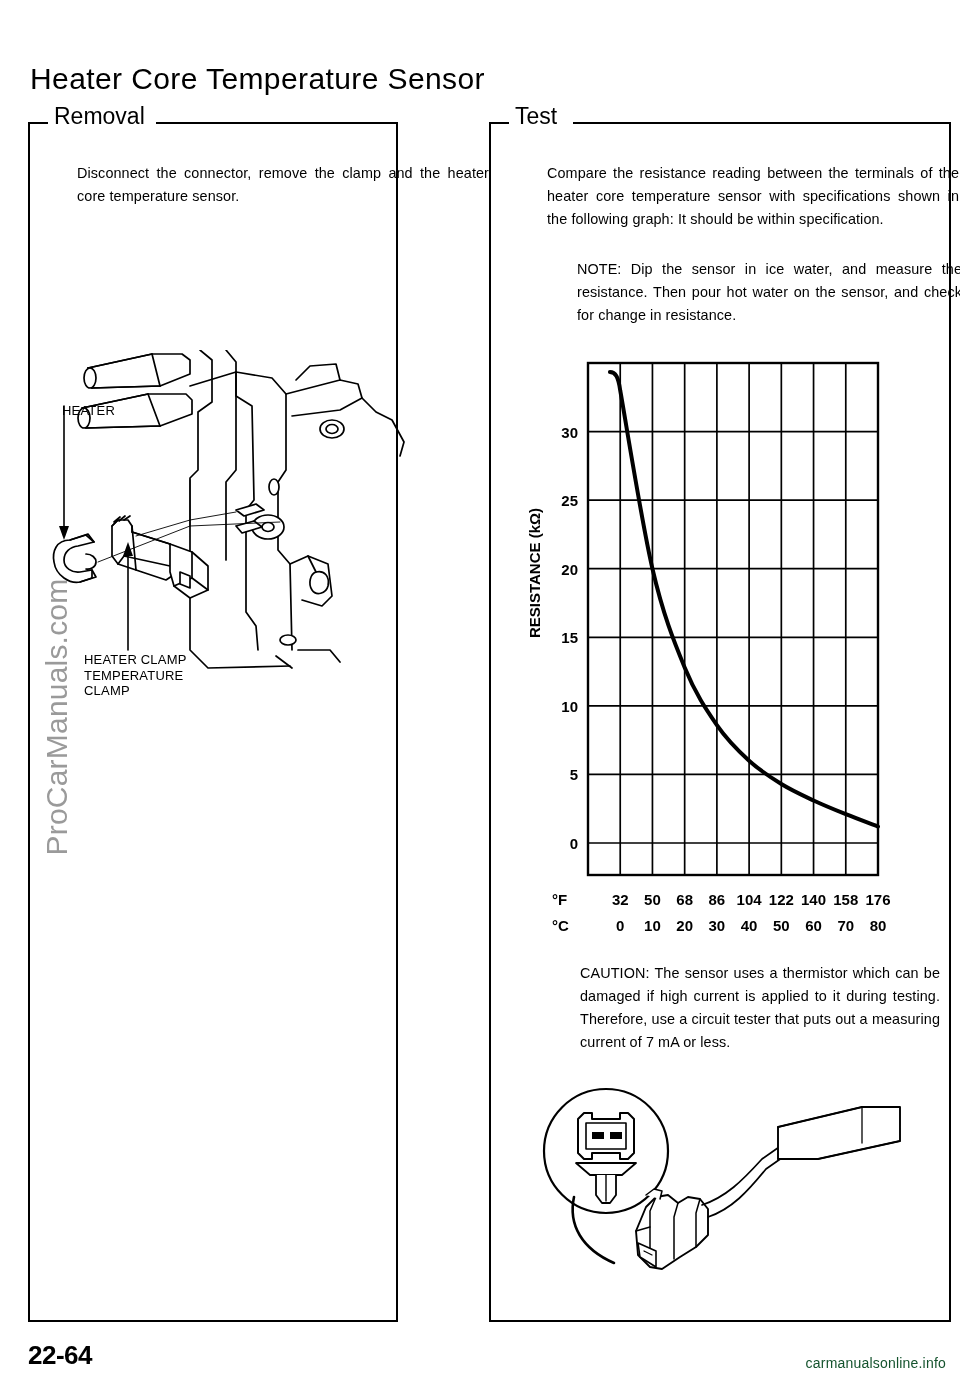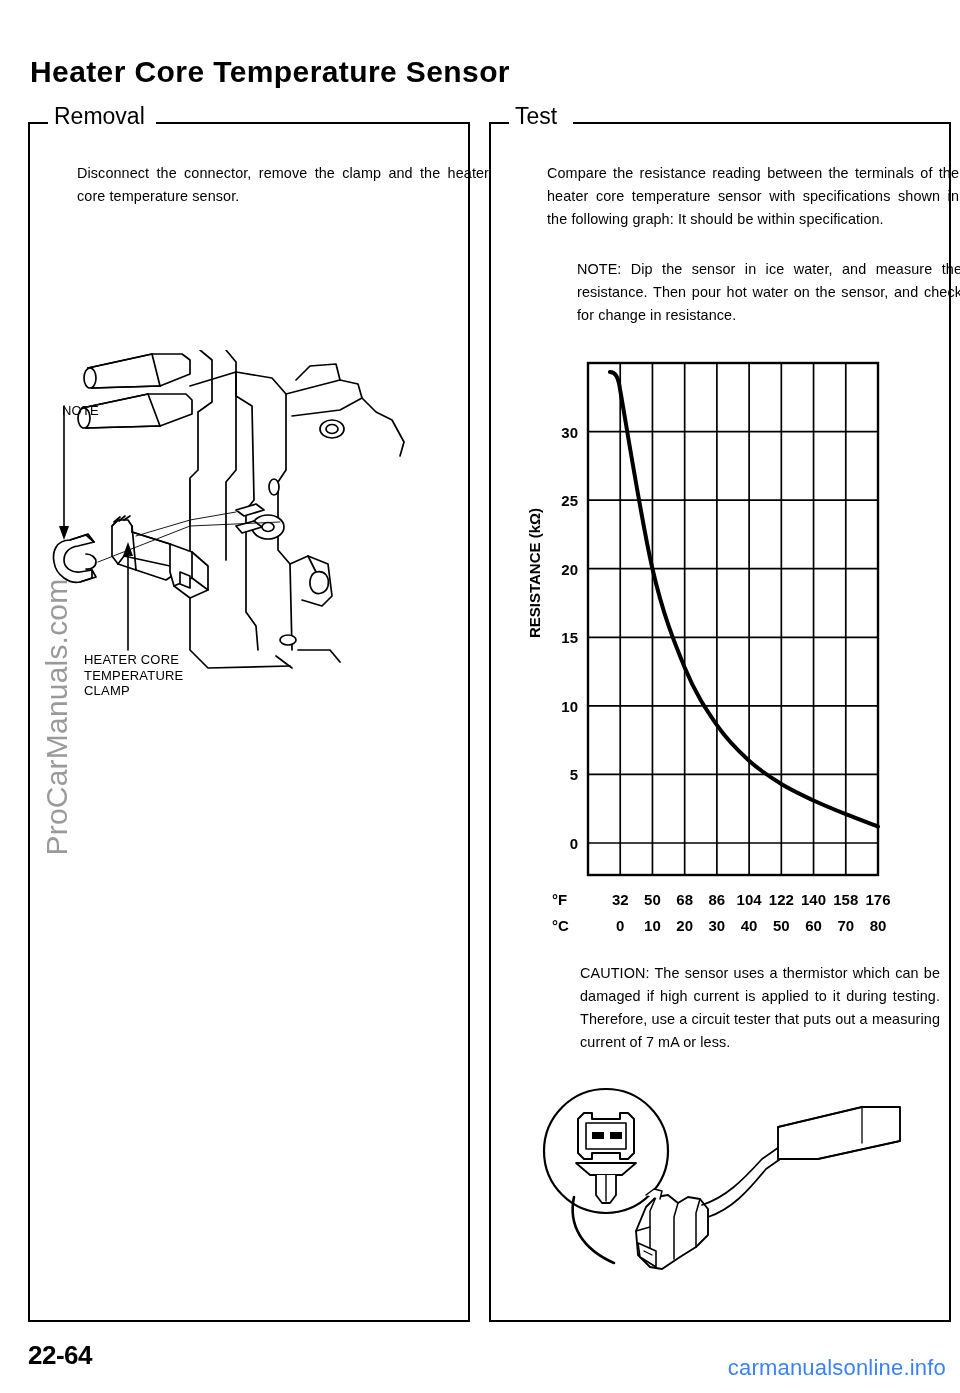--- a/index.html
+++ b/index.html
@@ -13,23 +13,23 @@
     position: relative;
     font-family: "Liberation Sans", sans-serif;
     color: #000000;
     overflow: hidden;
   }
 
   
   .page-title {
     position: absolute;
     left: 30px;
-    top: 55px;
+    top: 62px;
     font-size: 30px;
-    font-weight: 700;
+    font-weight: 400;
     letter-spacing: 0.4px;
     white-space: nowrap;
   }
 
   
   .panel {
     position: absolute;
     box-sizing: border-box;
   }
   .panel-border {
@@ -47,21 +47,21 @@
   }
   .panel-legend {
     position: absolute;
     top: -17px;
     font-size: 23px;
     line-height: 1;
     white-space: nowrap;
     background: transparent;
   }
 
-  #removal-panel { left: 28px; top: 122px; width: 442px; height: 1200px; }
+  #removal-panel { left: 28px; top: 122px; width: 370px; height: 1200px; }
   #removal-panel .panel-notch { left: 20px; width: 108px; }
   #removal-panel .panel-legend { left: 26px; }
 
   #test-panel { left: 489px; top: 122px; width: 462px; height: 1200px; }
   #test-panel .panel-notch { left: 20px; width: 64px; }
   #test-panel .panel-legend { left: 26px; }
 
   
   .body-text {
     position: absolute;
@@ -98,22 +98,22 @@
     left: 28px;
     top: 1340px;
     font-size: 26px;
     font-weight: bold;
     letter-spacing: -0.5px;
   }
   .watermark-footer {
     position: absolute;
     right: 14px;
     top: 1355px;
-    font-size: 22px;
-    color: #3b82f6;
+    font-size: 14px;
+    color: #14532d;
     letter-spacing: 0.2px;
     white-space: nowrap;
   }
 
   
   .illus { position: absolute; }
   #removal-illustration { left: 40px; top: 350px; }
   #test-connector-illustration { left: 510px; top: 1085px; }
   #resistance-graph { position: absolute; left: 510px; top: 350px; }
 
@@ -216,23 +216,23 @@
     <path d="M236 306 L252 318" fill="none"></path>
 
     <path d="M24 56 L24 178" stroke-width="1.6"></path>
     <path d="M24 190 L19 176 L29 176 Z" fill="#000" stroke="none"></path>
 
     <path d="M88 300 L88 204" stroke-width="1.6"></path>
     <path d="M88 192 L83 206 L93 206 Z" fill="#000" stroke="none"></path>
   </svg>
 </div>
 
-<div class="callout-label" id="label-clamp">NOTE</div>
+<div class="callout-label" id="label-clamp">HEATER</div>
 <div class="callout-label" id="label-sensor">
-  <div>HEATER CORE</div>
+  <div>HEATER CLAMP</div>
   <div>TEMPERATURE</div>
   <div>CLAMP</div>
 </div>
 
 <div class="panel" id="test-panel">
   <div class="panel-border"></div>
   <div class="panel-notch"></div>
   <div class="panel-legend">Test</div>
 </div>
 

